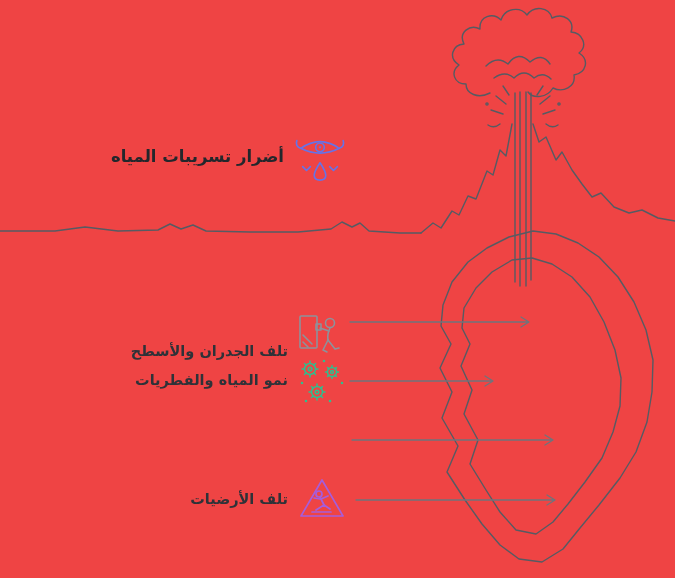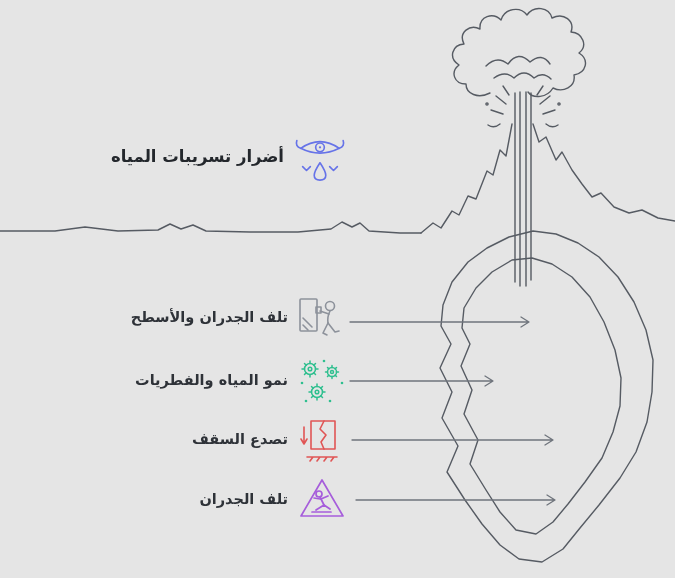--- a/index.html
+++ b/index.html
@@ -1,19 +1,19 @@
 <!DOCTYPE html>
 <html><head>
 <meta charset="utf-8">
 <style>
   html,body{margin:0;padding:0;background:#ffffff;}
   .canvas{
     position:relative;
     width:675px;height:578px;
-    background:#e5e5e5;
+    background:#ef4444;
     overflow:hidden;
     font-family:"DejaVu Sans", sans-serif;
   }
   svg.scene{position:absolute;left:0;top:0;}
   .row{
     position:absolute;left:0;width:347px;
     display:flex;justify-content:flex-end;align-items:center;gap:9px;
   }
   .row .label{
     direction:rtl;text-align:right;
@@ -70,21 +70,21 @@
         <circle cx="28" cy="18" r="1.2" fill="currentColor" stroke="none"></circle>
         <path d="M8,19 Q2,17 4,11"></path>
         <path d="M48,19 Q54,17 52,11"></path>
         <path d="M28,34 Q22,43 22,47 Q22,52 28,52 Q34,52 34,47 Q34,43 28,34 Z"></path>
         <path d="M10,38 L14,42 L18,38"></path>
         <path d="M38,38 L42,42 L46,38"></path>
       </g>
     </svg>
   </div>
 
-  <div class="row" style="top:292px;height:52px;">
+  <div class="row" style="top:308px;height:52px;align-items:flex-end;">
     <div class="label">تلف الجدران والأسطح</div>
     <svg class="icon" width="50" height="50" viewBox="0 0 50 50" color="#8d929b">
       <g stroke="currentColor" fill="none" stroke-width="1.6" stroke-linecap="round" stroke-linejoin="round">
         <rect x="3" y="6" width="17" height="32" rx="1"></rect>
         <path d="M6,32 L11,37 M6,25 L15,34"></path>
         <circle cx="33" cy="13" r="4.5"></circle>
         <path d="M33,18 Q30,24 31,30"></path>
         <path d="M32,21 L23,18"></path>
         <rect x="19" y="14" width="5" height="6"></rect>
         <path d="M31,30 L26,40 L30,42"></path>
@@ -108,34 +108,23 @@
         <path d="M20,28 L20,30.5 M20,41.5 L20,44 M12,36 L14.5,36 M25.5,36 L28,36 M14.5,30.5 L16.2,32.2 M23.8,39.8 L25.5,41.5 M25.5,30.5 L23.8,32.2 M16.2,39.8 L14.5,41.5"></path>
         <circle cx="27" cy="5" r="1.3" fill="currentColor" stroke="none"></circle>
         <circle cx="45" cy="27" r="1.3" fill="currentColor" stroke="none"></circle>
         <circle cx="5" cy="27" r="1.3" fill="currentColor" stroke="none"></circle>
         <circle cx="33" cy="45" r="1.3" fill="currentColor" stroke="none"></circle>
         <circle cx="9" cy="45" r="1.3" fill="currentColor" stroke="none"></circle>
       </g>
     </svg>
   </div>
 
-  <div class="row" style="top:414px;height:52px;">
-    <div class="label">تصدع السقف</div>
-    <svg class="icon" width="50" height="50" viewBox="0 0 50 50" color="#e05555">
-      <g stroke="currentColor" fill="none" stroke-width="1.6" stroke-linecap="round" stroke-linejoin="round">
-        <rect x="14" y="6" width="24" height="28"></rect>
-        <path d="M27,6 L23,14 L29,20 L24,27 L27,34"></path>
-        <path d="M7,12 L7,28 M4,24 L7,29 L10,24"></path>
-        <path d="M10,42 L40,42 M16,42 L13,46 M23,42 L20,46 M30,42 L27,46 M37,42 L34,46"></path>
-      </g>
-    </svg>
-  </div>
 
   <div class="row" style="top:474px;height:52px;">
-    <div class="label">تلف الجدران</div>
+    <div class="label">تلف الأرضيات</div>
     <svg class="icon" width="50" height="50" viewBox="0 0 50 50" color="#a65ddb">
       <g stroke="currentColor" fill="none" stroke-width="1.7" stroke-linecap="round" stroke-linejoin="round">
         <path d="M25,5 L46,41 L4,41 Z"></path>
         <circle cx="22" cy="19" r="3"></circle>
         <path d="M23,22 L27,30"></path>
         <path d="M24,24 L31,21"></path>
         <path d="M23,24 L17,23"></path>
         <path d="M27,30 L19,35 M27,30 L33,34"></path>
         <path d="M15,37 L34,37"></path>
       </g>

